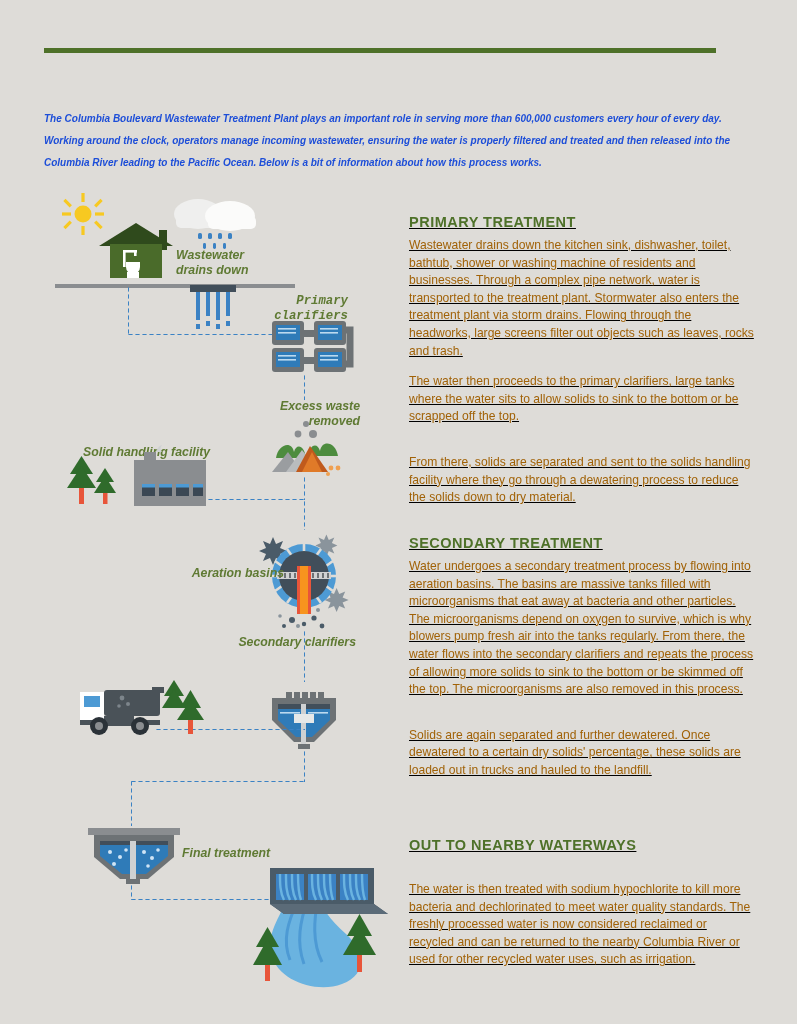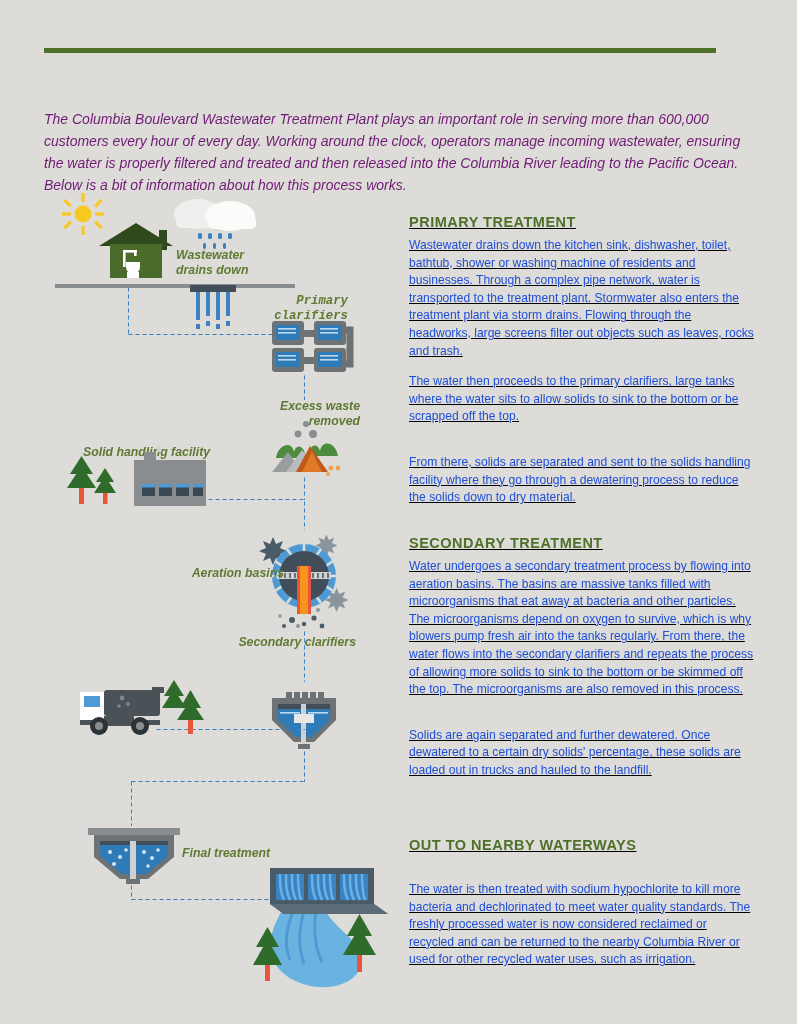--- a/index.html
+++ b/index.html
@@ -17,32 +17,32 @@
     position:absolute;left:44px;top:48px;width:672px;height:5px;
     background:#4e7129;
   }
   .title{
     position:absolute;left:42px;top:58px;width:700px;
     font-size:33px;line-height:38px;color:#4e7129;
     font-weight:400;letter-spacing:-.2px;
   }
   .intro{
     position:absolute;left:44px;top:108px;width:700px;
-    font-size:14px;line-height:22px;color:#701a75;
-    font-style:italic;font-weight:400;
+    font-size:10px;line-height:22px;color:#1d4ed8;
+    font-style:italic;font-weight:700;
   }
 
   
   .col-right{position:absolute;left:409px;width:345px;text-decoration:underline;}
   .sec-head{
     font-size:14.5px;font-weight:700;color:#4e7129;
     letter-spacing:.5px;margin:0 0 7px 0;
   }
   .sec-p{
-    font-size:12.1px;line-height:17.6px;color:#1d4ed8;
+    font-size:12.1px;line-height:17.6px;color:#a16207;
     margin:0 0 13px 0;
   }
   .sec-p:last-child{margin-bottom:0;margin-top:28px;}
 
   
   .lab{
     position:absolute;
     font-size:12.3px;line-height:15px;color:#5f7a33;
     font-style:italic;font-weight:700;white-space:pre-line;
   }

